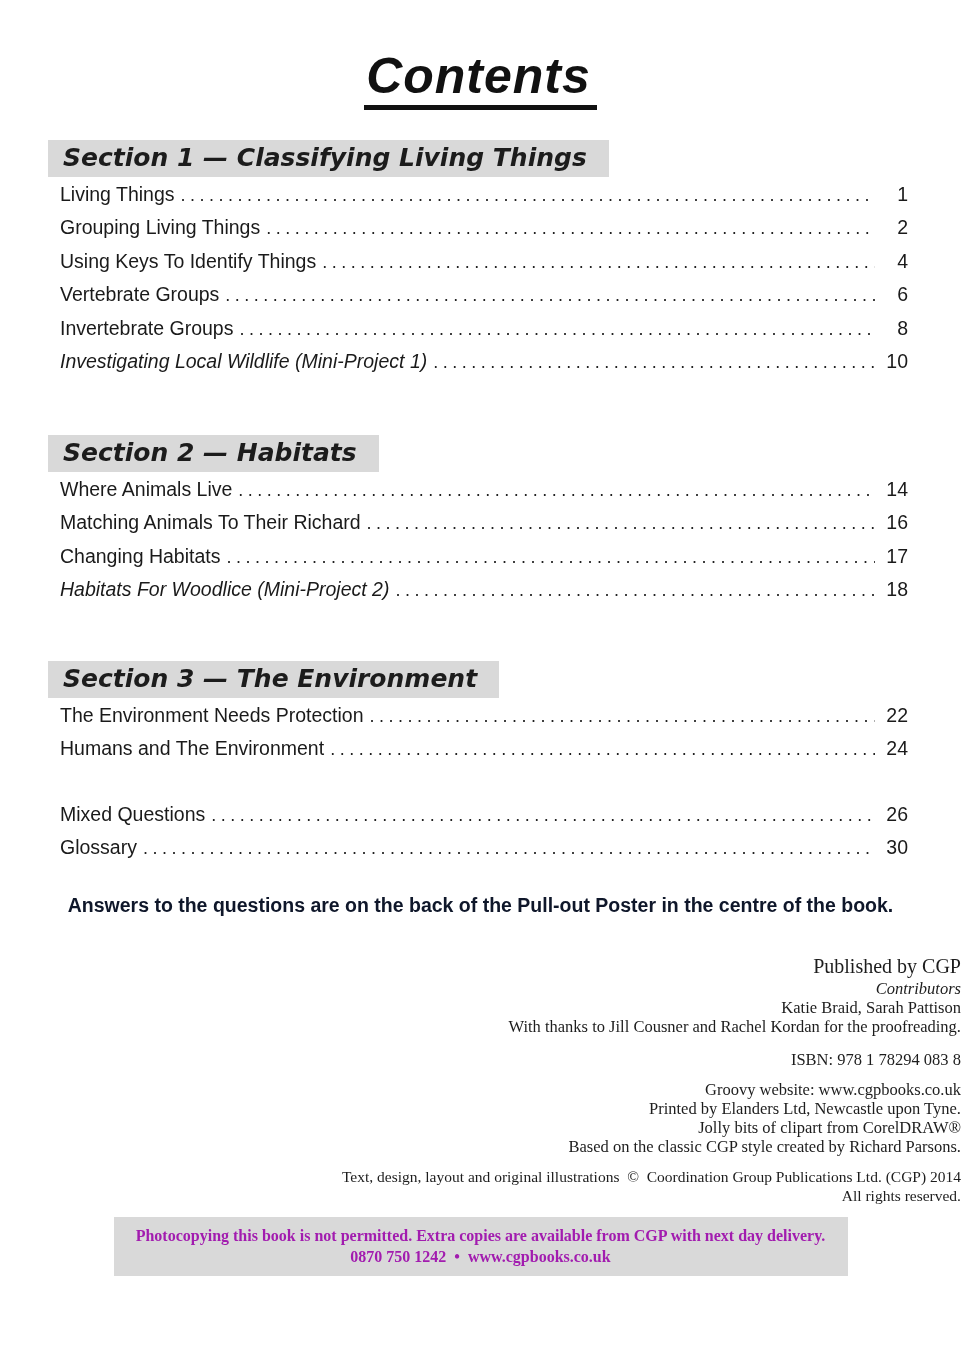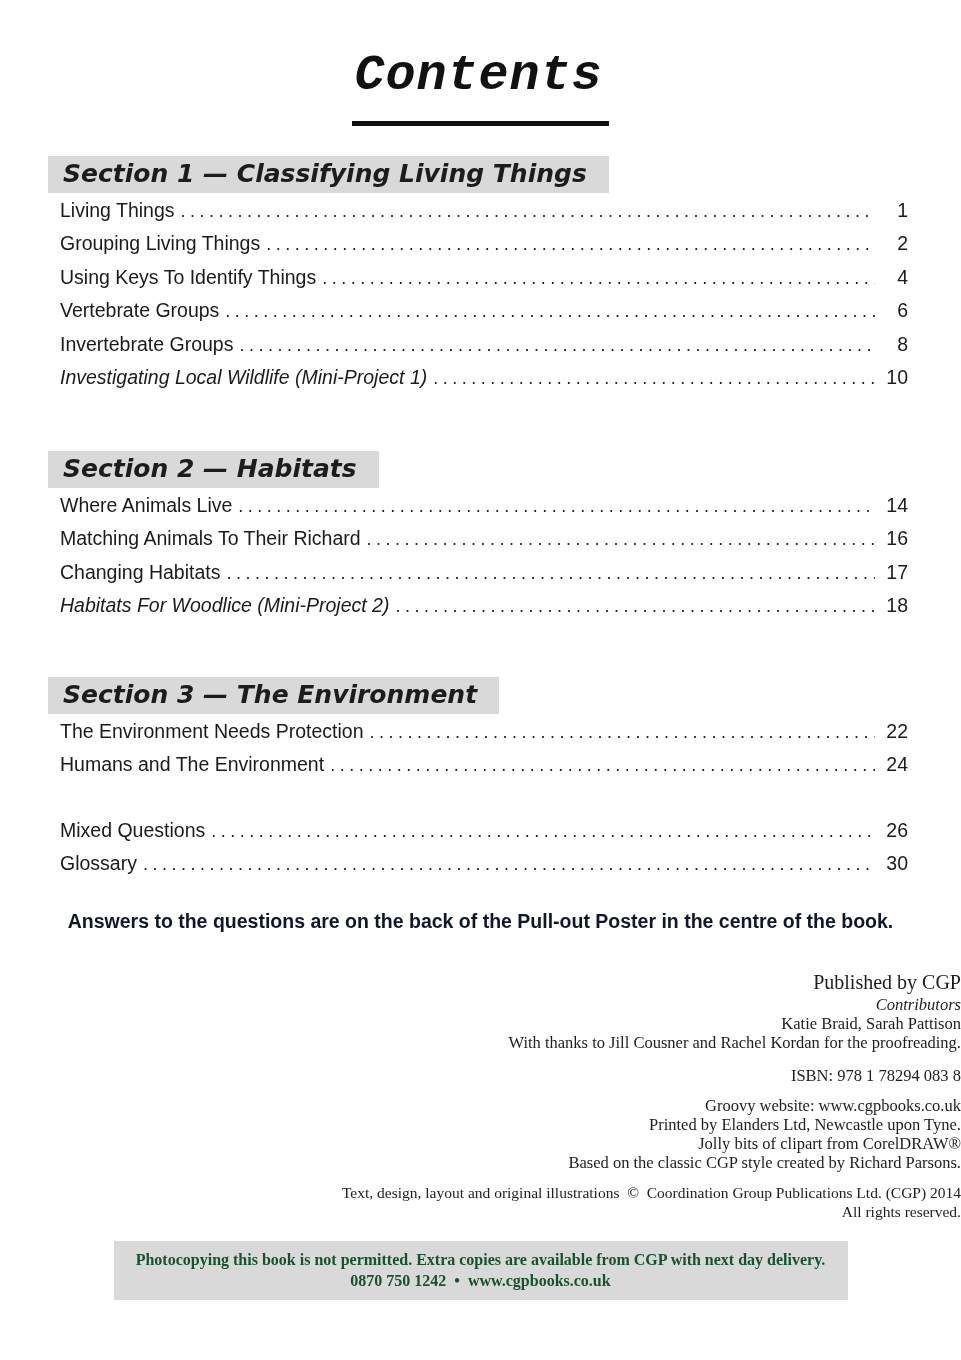--- a/index.html
+++ b/index.html
@@ -7,24 +7,24 @@
     width:961px;height:1360px;background:#ffffff;overflow:hidden;
     font-family:"Liberation Sans",sans-serif;color:#141414;
     -webkit-font-smoothing:antialiased;
   }
   .page{position:relative;width:961px;height:1360px;}
 
   
   .title-wrap{margin:50px 0 0;text-align:center;}
   .title{
     display:inline-block;
-    font-family:Liberation Mono, monospace;
+    font-family:Liberation Sans, sans-serif;
     font-style:italic;font-weight:bold;
     font-size:50px;line-height:1.05;letter-spacing:1px;
-    border-bottom:5px solid #111;padding:0 6px 18px 2px;color:#111;
+    border-bottom:5px solid #111;padding:0 6px 2px 2px;color:#111;
   }
 
   
   .section-bar{
     display:inline-block;background:#d9d9d9;color:#1c1c1c;
     font-family:"DejaVu Sans",sans-serif;font-style:italic;font-weight:bold;
     font-size:25px;line-height:1.0;
     padding:5px 22px 7px 15px;margin-left:48px;
     white-space:nowrap;
   }
@@ -62,23 +62,23 @@
   .publisher p{margin:0;font-size:16.5px;line-height:19px;}
   .pub-lg{font-size:20px !important;line-height:26px !important;}
   .pub-italic{font-style:italic;}
   .isbn{margin-top:14px !important;}
   .website{margin-top:11px !important;padding-left:40px;}
   .copyright{margin-top:11px !important;font-size:15.5px !important;}
   .rights{font-size:15.5px !important;}
 
   
   .footer-box{
-    margin:20px auto 0;width:698px;background:#d9d9d9;
+    margin:12px auto 0;width:698px;background:#d9d9d9;
     text-align:center;padding:8px 18px 9px;
-    font-family:"Liberation Serif",serif;font-weight:bold;color:#14532d;
+    font-family:"Liberation Serif",serif;font-weight:bold;color:#a21caf;
   }
   .footer-box p{margin:0;font-size:16px;line-height:21px;}
 </style>
 </head>
 <body>
 
 <div class="page">
 
   <div class="title-wrap">
     <span class="title">Contents</span>

